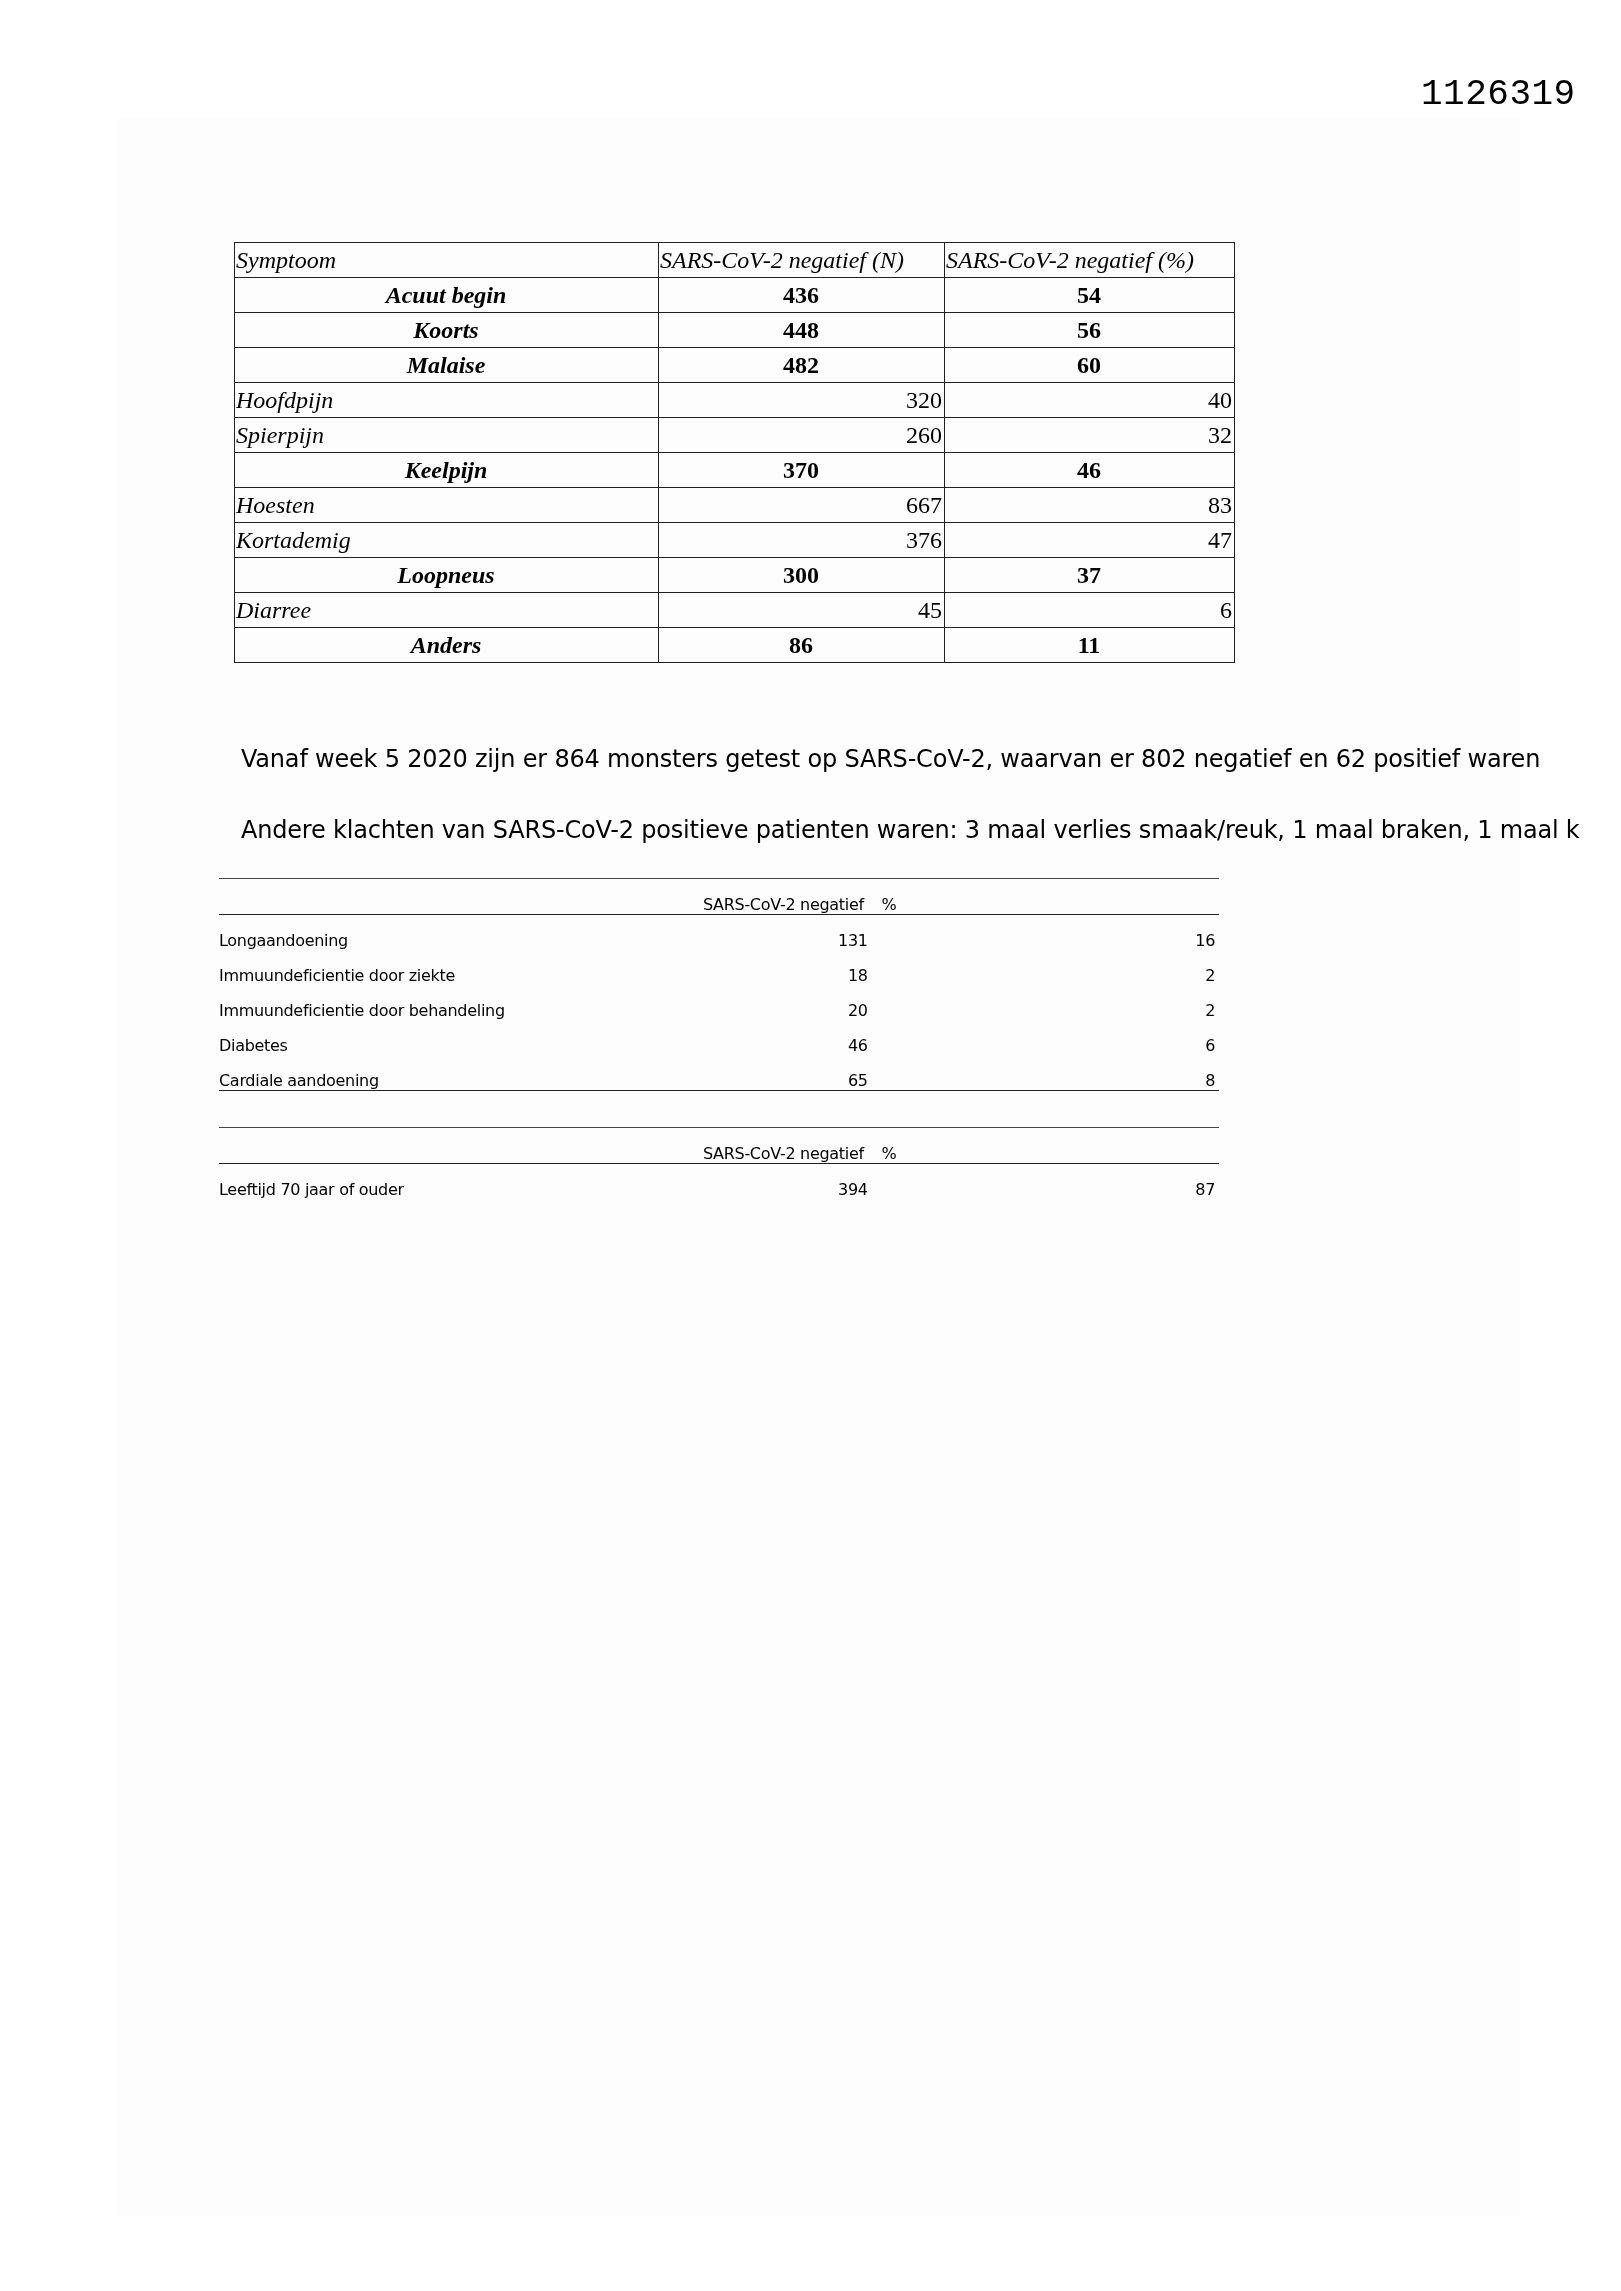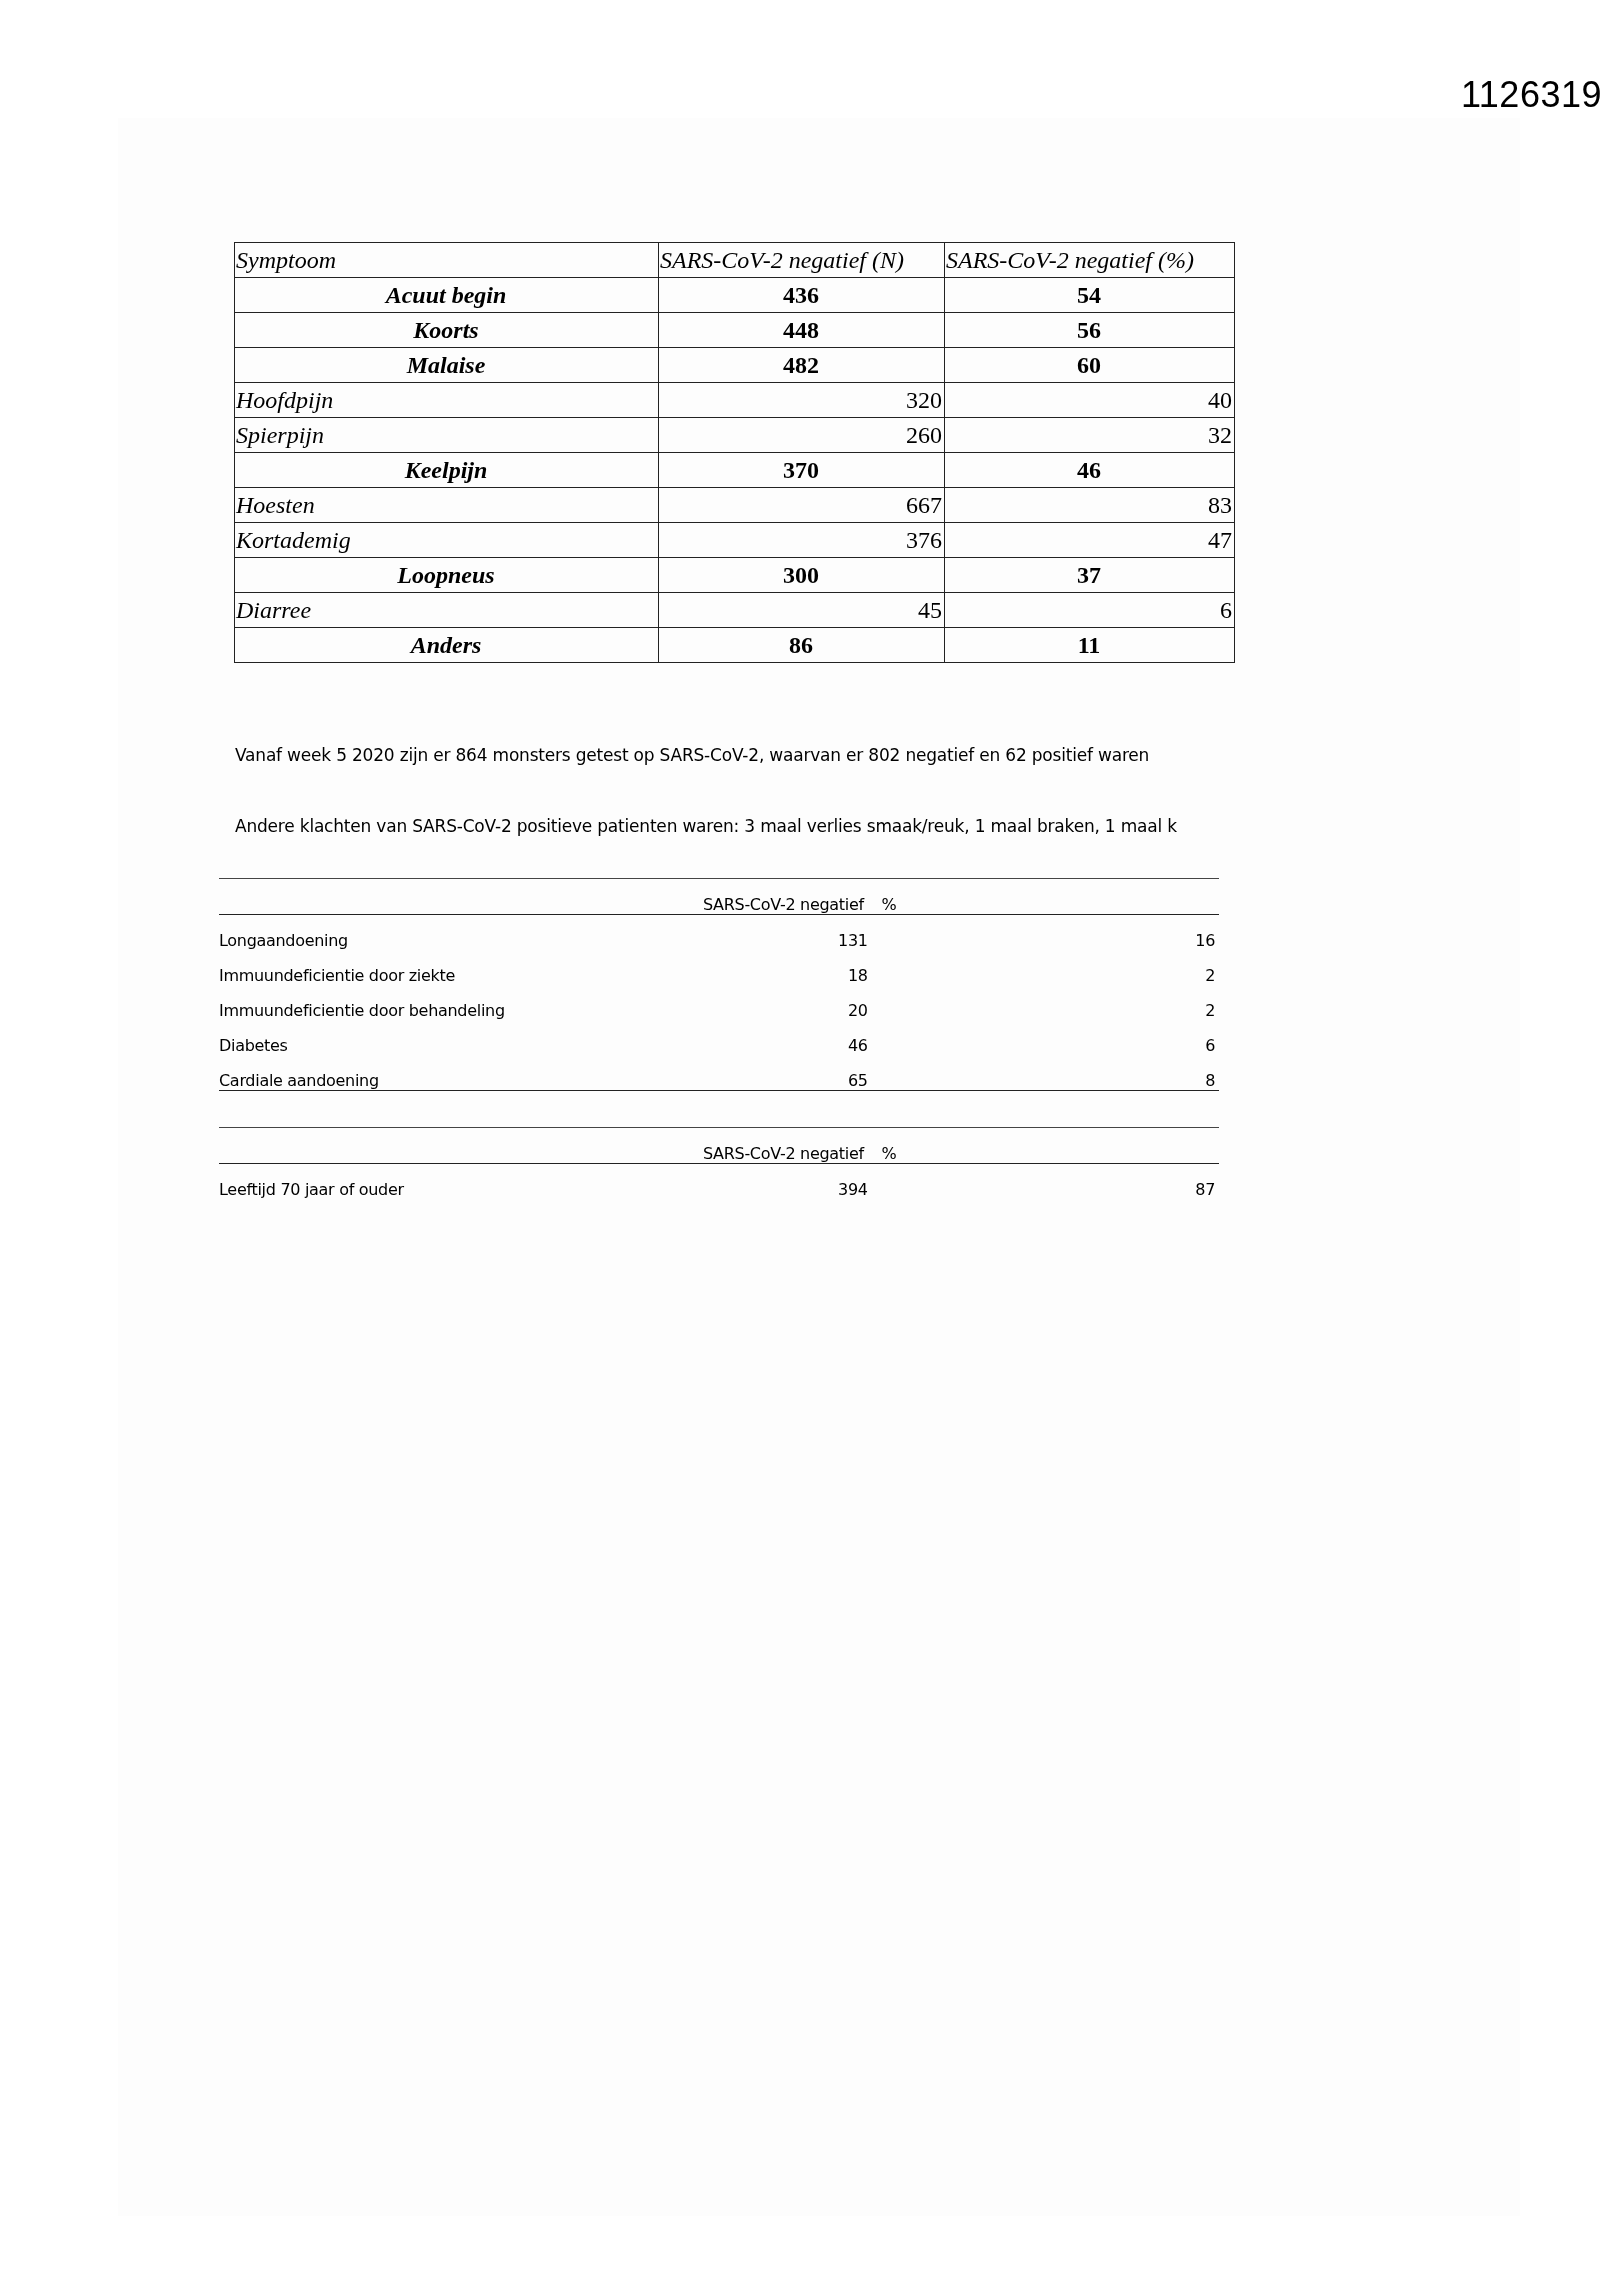--- a/index.html
+++ b/index.html
@@ -7,45 +7,44 @@
     width: 1621px; height: 2292px; background: #ffffff;
     position: relative; overflow: hidden;
     font-family: "Liberation Sans", "DejaVu Sans", sans-serif; color: #000;
   }
   .scan-area {
     position: absolute; left: 118px; top: 118px; width: 1402px; height: 2098px;
     background: #fdfdfd;
   }
   .doc-number {
     position: absolute; top: 74px; left: 1421px; width: 137px;
-    font-family: Liberation Sans, sans-serif; font-size: 36px; text-align: right;
+    font-family: Liberation Mono, monospace; font-size: 36px; text-align: right;
     letter-spacing: 0.5px;
-    margin-left: 40px;
   }
   
   .sym-table {
     position: absolute; left: 234px; top: 242px; width: 1001px;
     border-collapse: collapse; table-layout: fixed;
     font-family: Liberation Serif, serif; font-size: 24px;
   }
   .sym-table td, .sym-table th {
     border: 1.5px solid #222; height: 34px; padding: 0 2px 0 1px;
     line-height: 33px; vertical-align: bottom; white-space: nowrap; overflow: hidden;
   }
   .sym-table th { font-weight: normal; font-style: italic; text-align: left; }
   .sym-table td.name { font-style: italic; }
   .sym-table td.num { text-align: right; }
   .sym-table tr.bold td { font-weight: bold; text-align: center; }
   .sym-table col.c1 { width: 424px; }
   .sym-table col.c2 { width: 286px; }
   .sym-table col.c3 { width: 290px; }
 
   .para {
-    position: absolute; left: 235px; font-family: "DejaVu Sans", sans-serif;
-    font-size: 17px; white-space: nowrap; letter-spacing: -0.2px;
+    position: absolute; left: 241px; font-family: "DejaVu Sans", sans-serif;
+    font-size: 24px; white-space: nowrap; letter-spacing: -0.2px;
   }
   .para1 { top: 745px; }
   .para2 { top: 816px; text-align: right; }
 
   .cond-table {
     position: absolute; left: 219px; width: 1000px;
     border-collapse: collapse; table-layout: fixed;
     font-family: "DejaVu Sans", sans-serif; font-size: 16px; letter-spacing: -0.3px;
   }
   .cond-table td { height: 35px; padding: 0; vertical-align: bottom; white-space: nowrap; }

